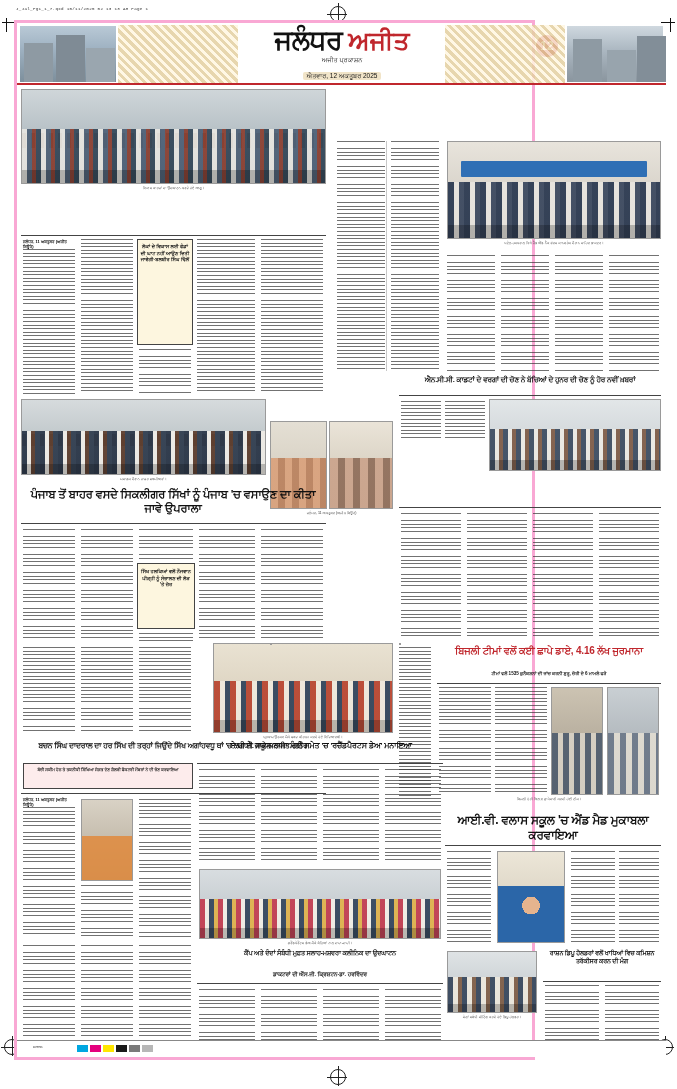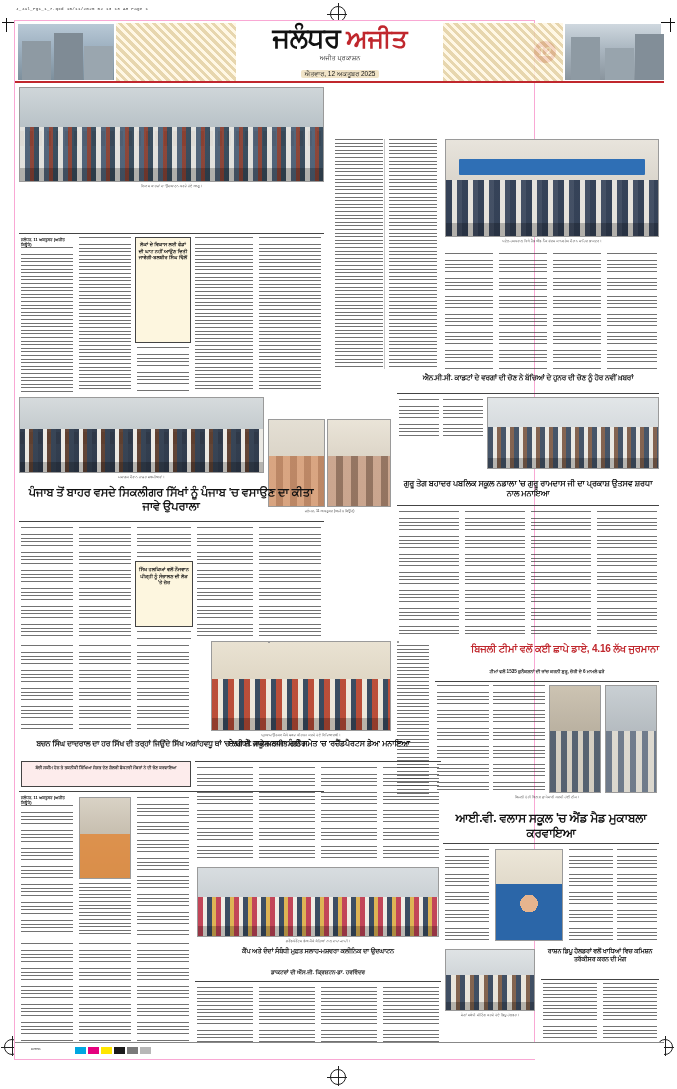--- a/index.html
+++ b/index.html
@@ -46,21 +46,21 @@
     white-space: nowrap;
   }
 
   .sheet {
     position: absolute;
     left: 14px;
     top: 20px;
     width: 521px;
     height: 1040px;
     background: #fff;
-    border: 1px solid #f9a8d4;
+    border: 3px solid #f9a8d4;
     box-sizing: border-box;
   }
 
   
   .masthead {
     position: absolute;
     left: 0; top: 0;
     width: 649px;
     height: 62px;
     box-sizing: border-box;
@@ -143,21 +143,20 @@
     top: 12px;
     width: 22px;
     height: 22px;
     border-radius: 50%;
     background: #c0272d;
     color: #fff;
     font-size: 12px;
     font-weight: bold;
     line-height: 22px;
     text-align: center;
-    margin-top: 8px;
   }
 
   
   .blk { position: absolute; box-sizing: border-box; }
   .hl {
     font-weight: bold;
     color: #111;
     line-height: 1.25;
     letter-spacing: -0.2px;
   }
@@ -394,39 +393,38 @@
 
     <div class="blk boxed tint-yellow" style="left:120px; top:540px; width:58px; height:66px;">
       <div class="subhead" style="padding:4px 2px;">ਸਿੱਖ ਹਲਕਿਆਂ ਵਲੋਂ ਨੌਜਵਾਨ ਪੀੜ੍ਹੀ ਨੂੰ ਸੰਭਾਲਣ ਦੀ ਲੋੜ 'ਤੇ ਜ਼ੋਰ</div>
     </div>
     <div class="textcol" style="left:122px; top:506px; width:54px; height:30px;"></div>
     <div class="textcol" style="left:122px; top:610px; width:54px; height:10px;"></div>
 
     <div class="textcol" style="left:182px; top:506px; width:56px; height:112px;"></div>
     <div class="textcol" style="left:244px; top:506px; width:62px; height:112px;"></div>
 
-    <div class="blk hl" style="left:382px; top:458px; width:262px; font-size:8.2px; text-align:center;">ਗੁਰੂ ਤੇਗ ਬਹਾਦਰ ਪਬਲਿਕ ਸਕੂਲ ਨਡਾਲਾ 'ਚ ਗੁਰੂ ਰਾਮਦਾਸ ਜੀ ਦਾ ਪ੍ਰਕਾਸ਼ ਉਤਸਵ ਸ਼ਰਧਾ ਨਾਲ ਮਨਾਇਆ</div>
     <div class="blk" style="left:382px; top:484px; width:262px; border-top:1px solid #444;"></div>
 
     <div class="textcol" style="left:384px; top:490px; width:60px; height:126px;"></div>
     <div class="textcol" style="left:450px; top:490px; width:60px; height:126px;"></div>
     <div class="textcol" style="left:516px; top:490px; width:60px; height:126px;"></div>
     <div class="textcol" style="left:582px; top:490px; width:60px; height:126px;"></div>
 
     <div class="photo" style="left:196px; top:620px; width:180px; height:90px;">
       <div class="sky" style="background:linear-gradient(180deg,#e9e2d2 0%,#d3c8b4 100%);"></div>
       <div class="crowd" style="background:repeating-linear-gradient(90deg,#b8432e 0 6px,#efe9dd 6px 11px,#2d4159 11px 16px);opacity:.92;"></div>
       <div class="floor"></div>
     </div>
     <div class="photo" style="left:253px; top:620px; width:0px; height:0px;"></div>
     <div class="blk caption" style="left:196px; top:711px; width:180px;">ਪ੍ਰਕਾਸ਼ ਉਤਸਵ ਮੌਕੇ ਸ਼ਬਦ ਕੀਰਤਨ ਕਰਦੇ ਹੋਏ ਵਿਦਿਆਰਥੀ।</div>
 
     <div class="photo" style="left:382px; top:620px; width:0; height:0;"></div>
 
-    <div class="blk hl red" style="left:420px; top:622px; width:224px; font-size:10px; text-align:right;">ਬਿਜਲੀ ਟੀਮਾਂ ਵਲੋਂ ਕਈ ਛਾਪੇ ਡਾਏ, 4.16 ਲੱਖ ਜੁਰਮਾਨਾ</div>
+    <div class="blk hl red" style="left:420px; top:622px; width:224px; font-size:10px; text-align:center;">ਬਿਜਲੀ ਟੀਮਾਂ ਵਲੋਂ ਕਈ ਛਾਪੇ ਡਾਏ, 4.16 ਲੱਖ ਜੁਰਮਾਨਾ</div>
     <div class="blk subhead" style="left:420px; top:648px; width:224px; font-size:4.6px;">ਟੀਮਾਂ ਵਲੋਂ 1535 ਕੁਨੈਕਸ਼ਨਾਂ ਦੀ ਜਾਂਚ ਕਰਨੀ ਸ਼ੁਰੂ, ਚੋਰੀ ਦੇ 6 ਮਾਮਲੇ ਫੜੇ</div>
     <div class="blk" style="left:420px; top:660px; width:224px; border-top:1px solid #444;"></div>
 
     <div class="textcol" style="left:422px; top:664px; width:52px; height:108px;"></div>
     <div class="textcol" style="left:478px; top:664px; width:52px; height:108px;"></div>
 
     <div class="photo" style="left:534px; top:664px; width:52px; height:108px;">
       <div class="sky" style="background:linear-gradient(180deg,#ccc3b2 0%,#a2998a 100%);"></div>
       <div class="crowd" style="background:repeating-linear-gradient(90deg,#4d5b6d 0 6px,#d8d2c6 6px 11px);opacity:.9;"></div>
     </div>

